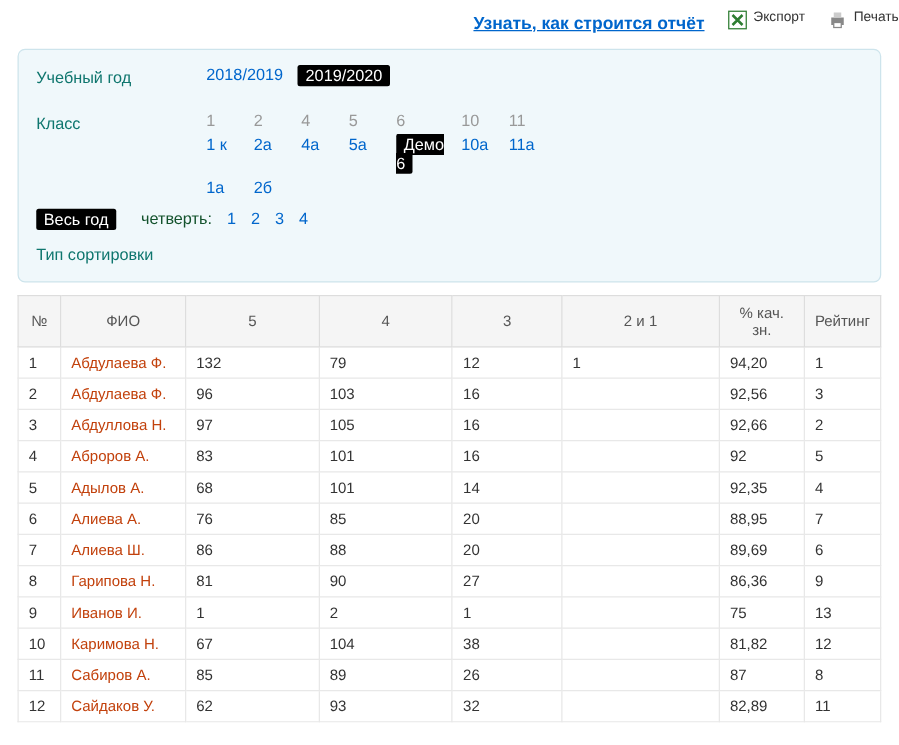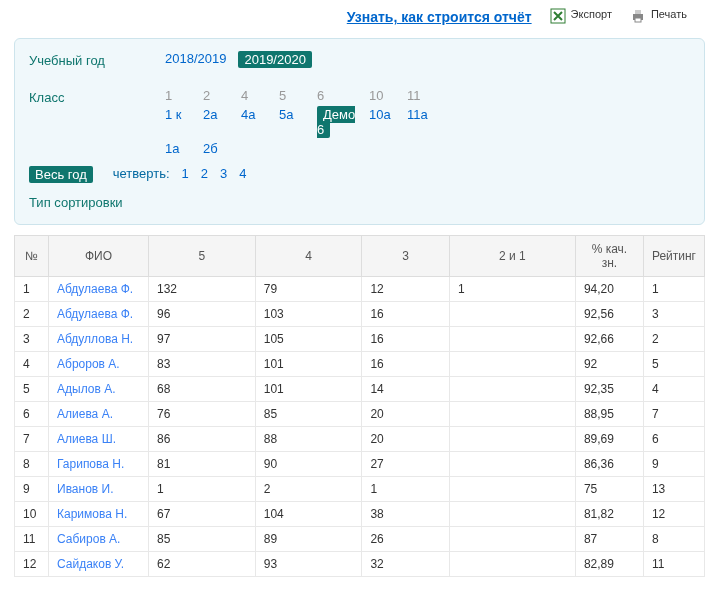--- a/index.html
+++ b/index.html
@@ -1,41 +1,41 @@
 <!DOCTYPE html>
 <html><head>
 <meta charset="utf-8">
 <style>
   * { margin: 0; padding: 0; box-sizing: border-box; }
   body { font-family: Arial, Helvetica, sans-serif; font-size: 13px; color: #333; background: #fff; width: 719px; }
   
-  .toolbar { display: flex; justify-content: flex-end; gap: 18px; padding: 8px 32px; align-items: center; }
+  .toolbar { display: flex; justify-content: flex-end; gap: 18px; padding: 8px 0; align-items: center; }
   .toolbar a { color: #0066cc; text-decoration: none; }
   .toolbar .report-link { font-weight: bold; text-decoration: underline; font-size: 14px; }
   .toolbar .action { display: inline-flex; align-items: flex-start; gap: 5px; color: #333; font-size: 11px; }
   
   .filter-panel { background: #f0f8fb; border: 1px solid #cde4ec; border-radius: 6px; margin: 4px 14px 10px 14px; padding: 12px 14px 14px 14px; }
   .filter-row { display: flex; margin-bottom: 10px; align-items: flex-start; }
   .filter-label { width: 136px; color: #0f766e; font-size: 13px; padding-top: 2px; }
   .filter-values { flex: 1; display: flex; flex-wrap: wrap; gap: 6px 12px; align-items: flex-start; }
   .filter-values a { color: #0066cc; text-decoration: none; font-size: 13px; }
-  .filter-values .selected { background: #0f766e; color: #fff; padding: 1px 6px; border-radius: 2px; font-size: 13px; }
+  .filter-values .selected { background: #000000; color: #fff; padding: 1px 6px; border-radius: 2px; font-size: 13px; }
   .filter-values .muted { color: #999; font-size: 13px; }
-  .filter-values .qlabel { color: #0369a1; margin-left: 8px; }
+  .filter-values .qlabel { color: #14532d; margin-left: 8px; }
   
   .class-grid { display: flex; flex-direction: column; gap: 4px; }
   .class-grid-row { display: flex; gap: 0; }
   .class-grid-row > span { width: 38px; text-align: left; }
   .class-grid-row > span.wide { width: 52px; }
   
   table.data { border-collapse: collapse; width: calc(100% - 28px); margin: 6px 14px 0 14px; font-size: 12px; }
   table.data th { background: #f5f5f5; border: 1px solid #ddd; padding: 6px 8px; font-weight: normal; color: #555; text-align: center; font-size: 12px; }
   table.data td { border: 1px solid #e8e8e8; padding: 5px 8px; text-align: left; color: #333; }
   table.data td.num { text-align: left; width: 34px; }
-  table.data td a { color: #3b82f6; text-decoration: none; }
+  table.data td a { color: #c2410c; text-decoration: none; }
   
   .icon { display: inline-block; vertical-align: middle; }
 </style>
 </head>
 <body>
 
 <div class="toolbar">
   <a href="#" class="report-link">Узнать, как строится отчёт</a>
   <span class="action">
     <span class="icon">

